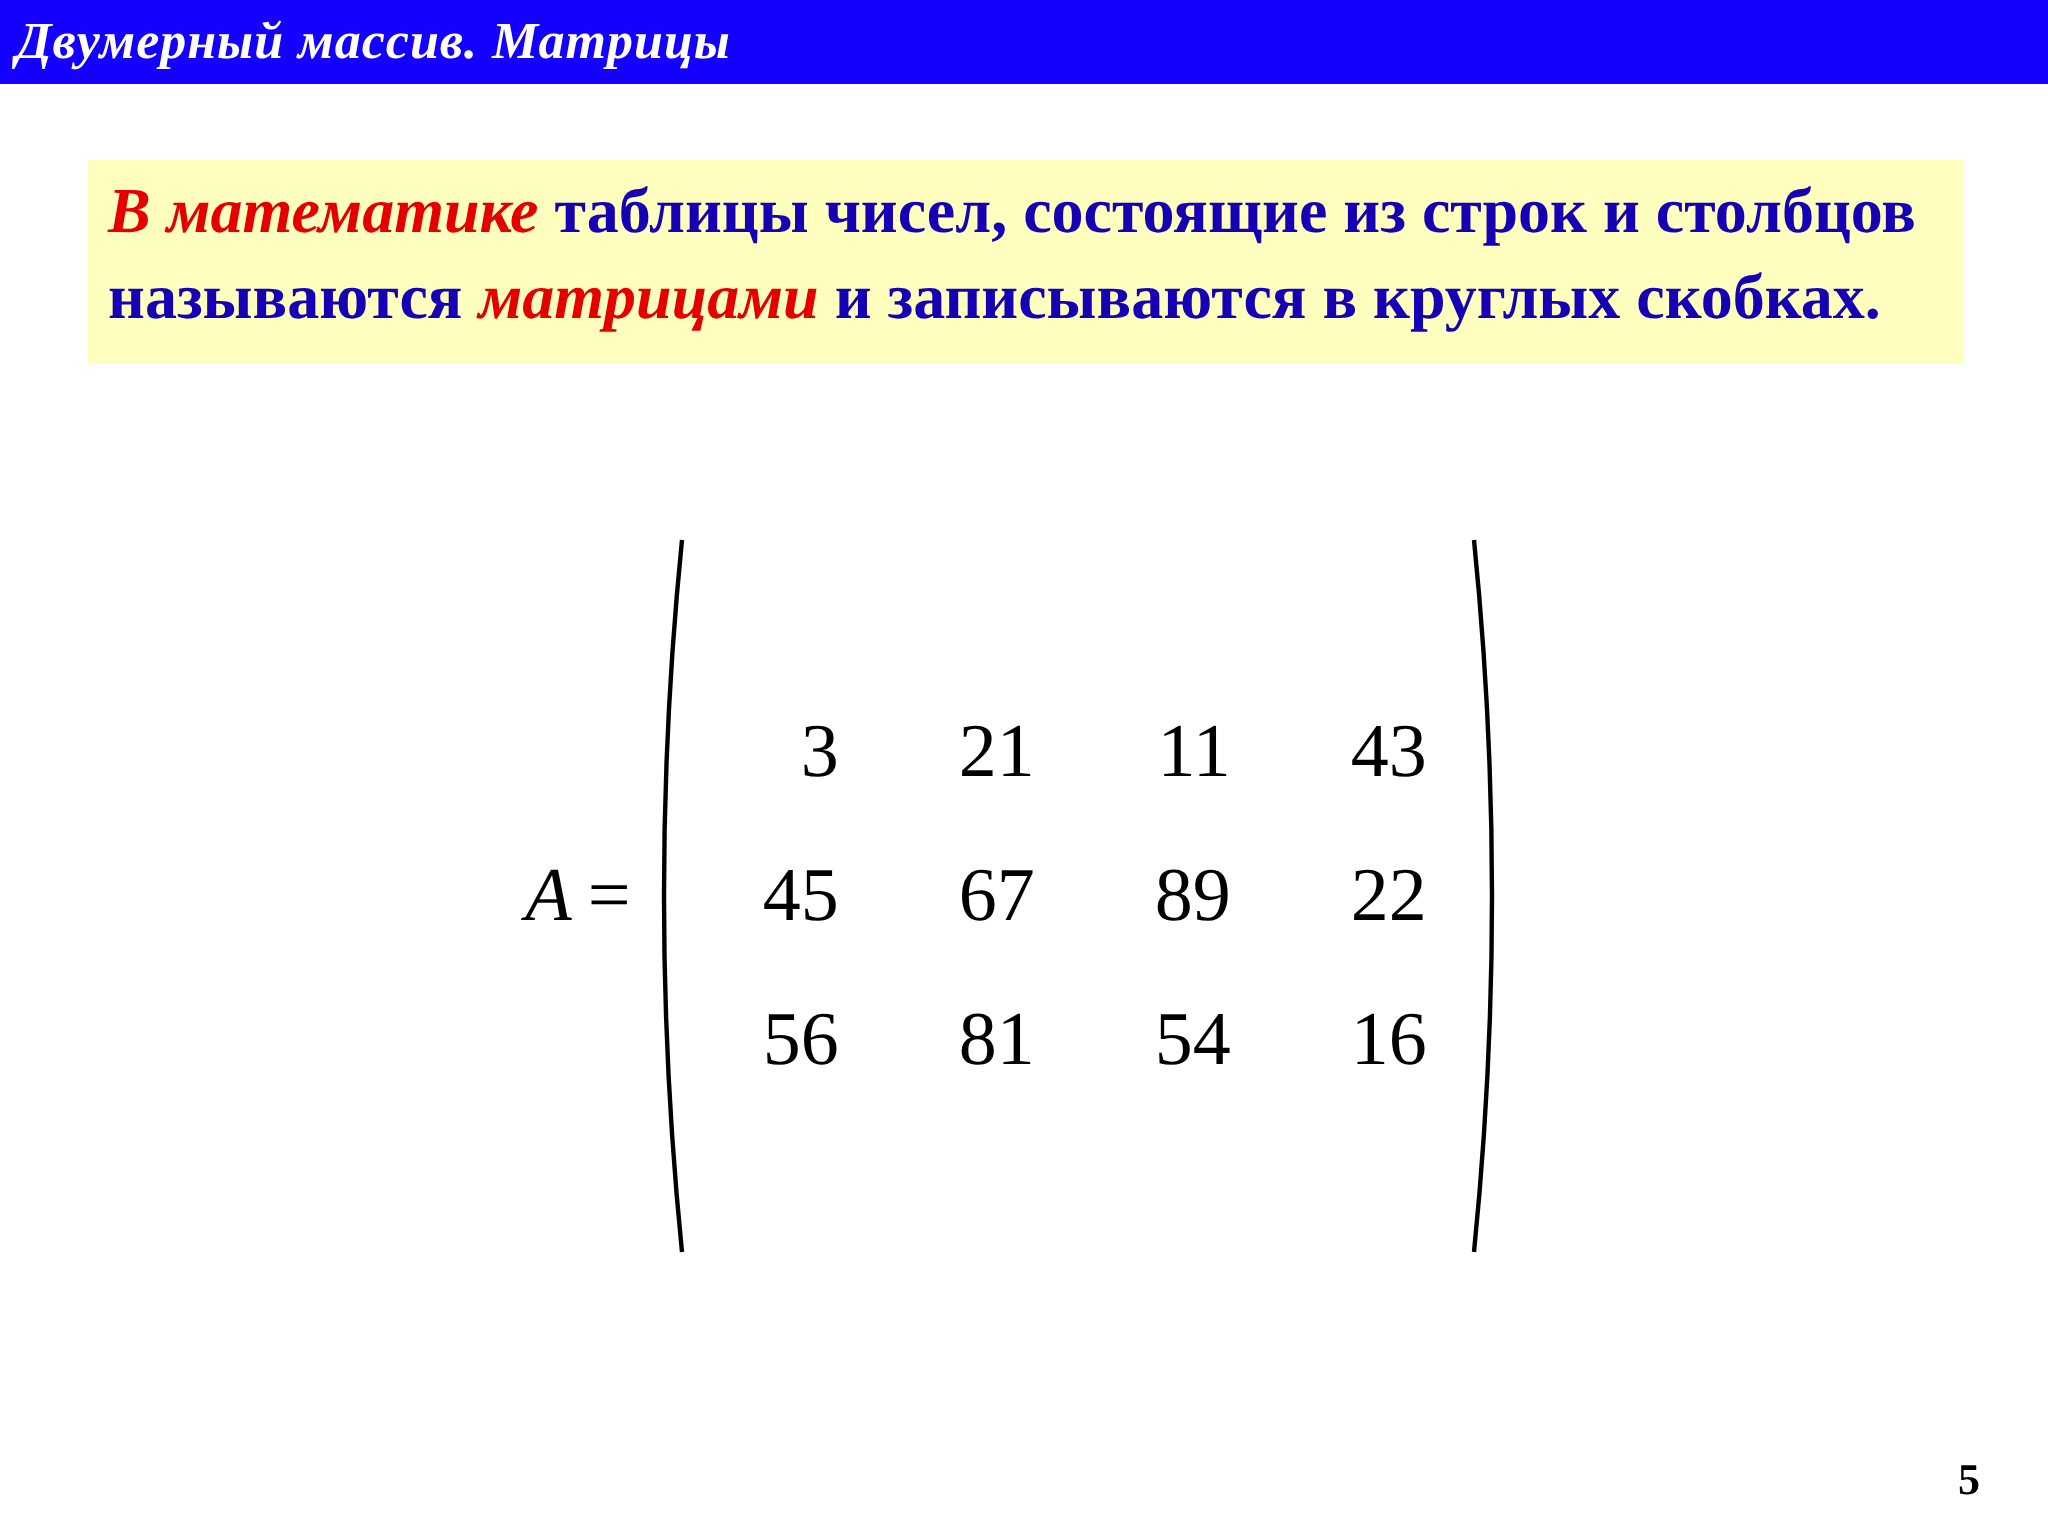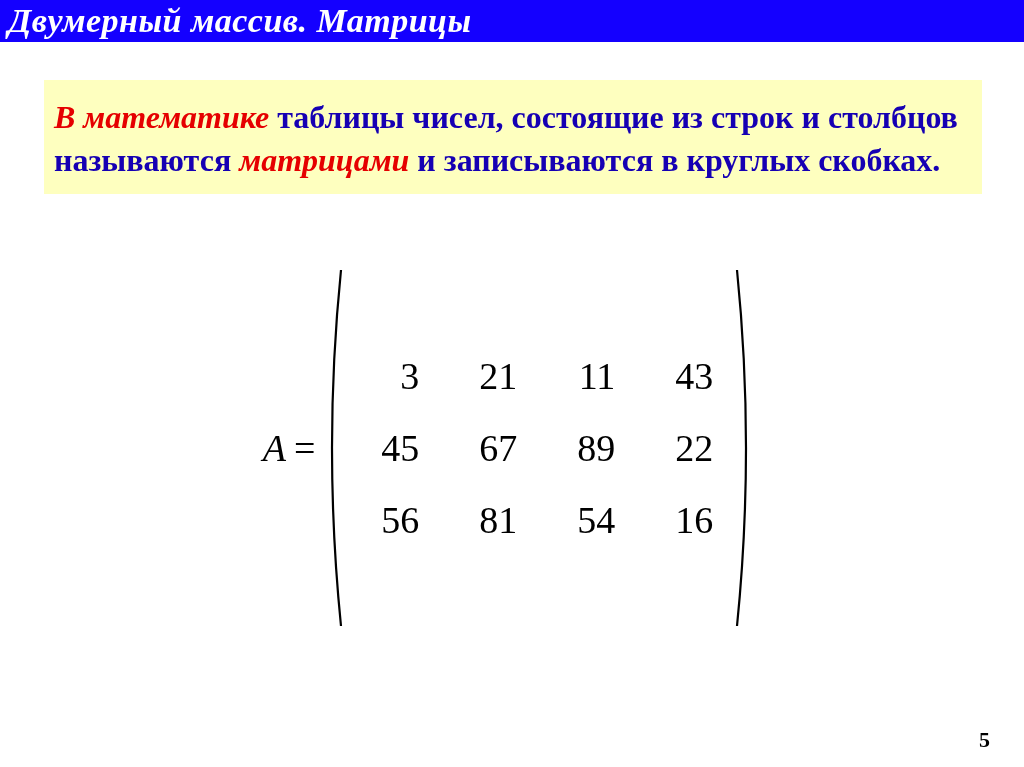--- a/index.html
+++ b/index.html
@@ -24,32 +24,32 @@
     width: 1024px;
     height: 42px;
     background: #1400ff;
     display: flex;
     align-items: center;
     padding-left: 8px;
     box-sizing: border-box;
   }
   .title-bar span {
     color: #ffffff;
-    font-size: 34px;
+    font-size: 26px;
     font-weight: bold;
     font-style: italic;
     letter-spacing: 0.5px;
   }
   .callout {
     position: absolute;
     top: 80px;
     left: 44px;
     width: 938px;
     background: #feffbf;
-    padding: 16px 10px 12px 10px;
+    padding: 4px 10px 12px 10px;
     box-sizing: border-box;
   }
   .callout p {
     margin: 0;
     font-size: 32px;
     line-height: 1.34;
     color: #1600b3;
     font-weight: bold;
   }
   .callout .em-red {

